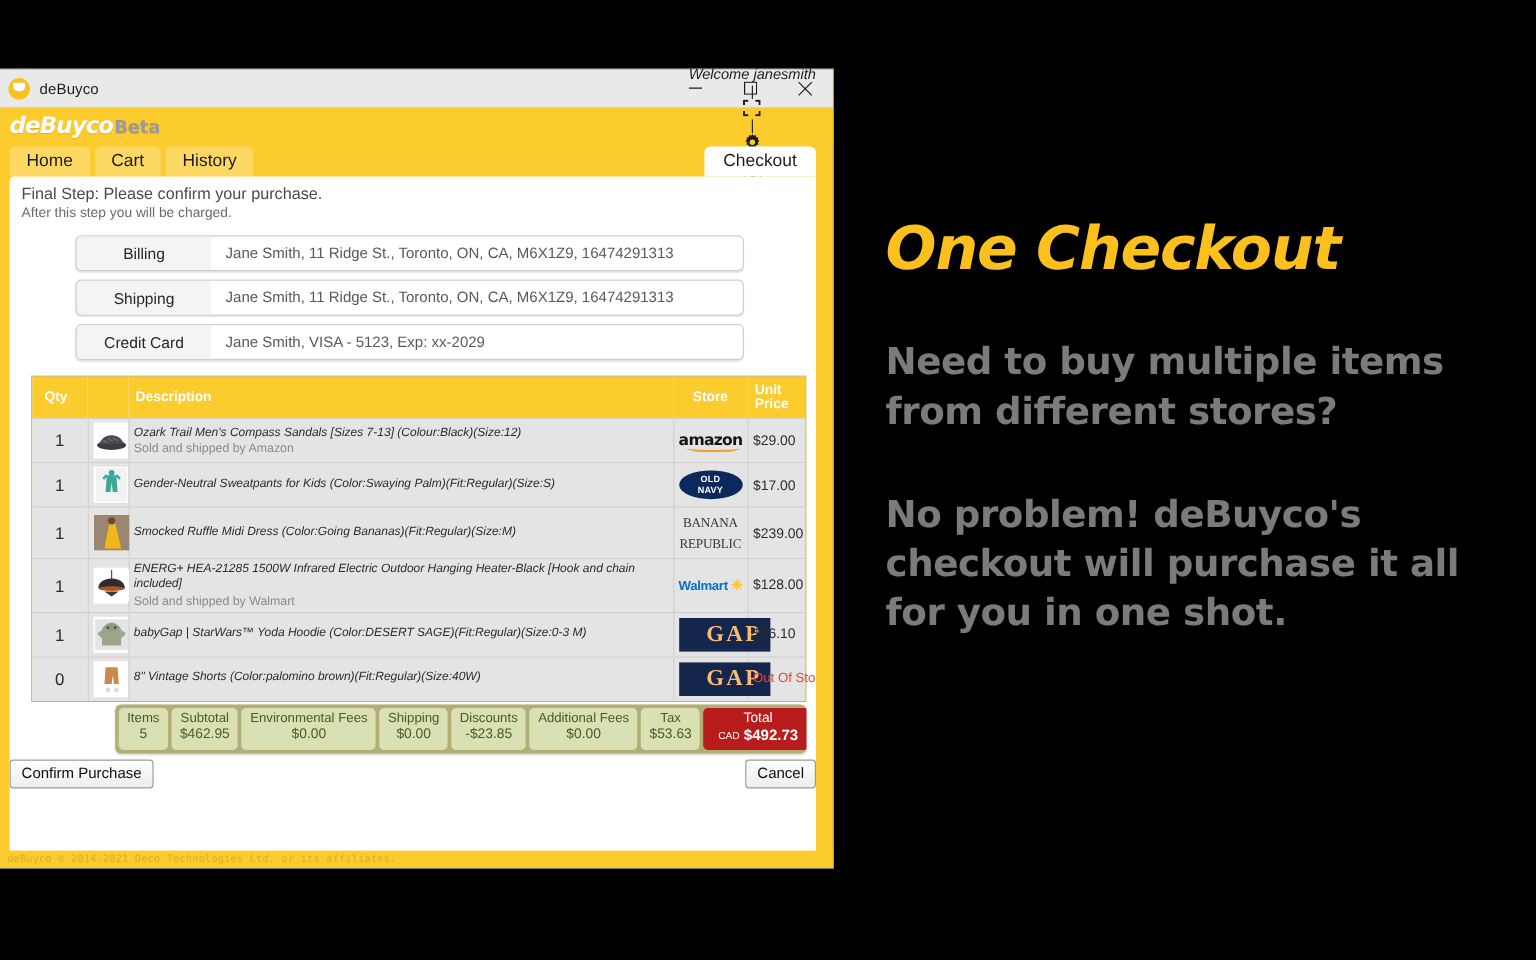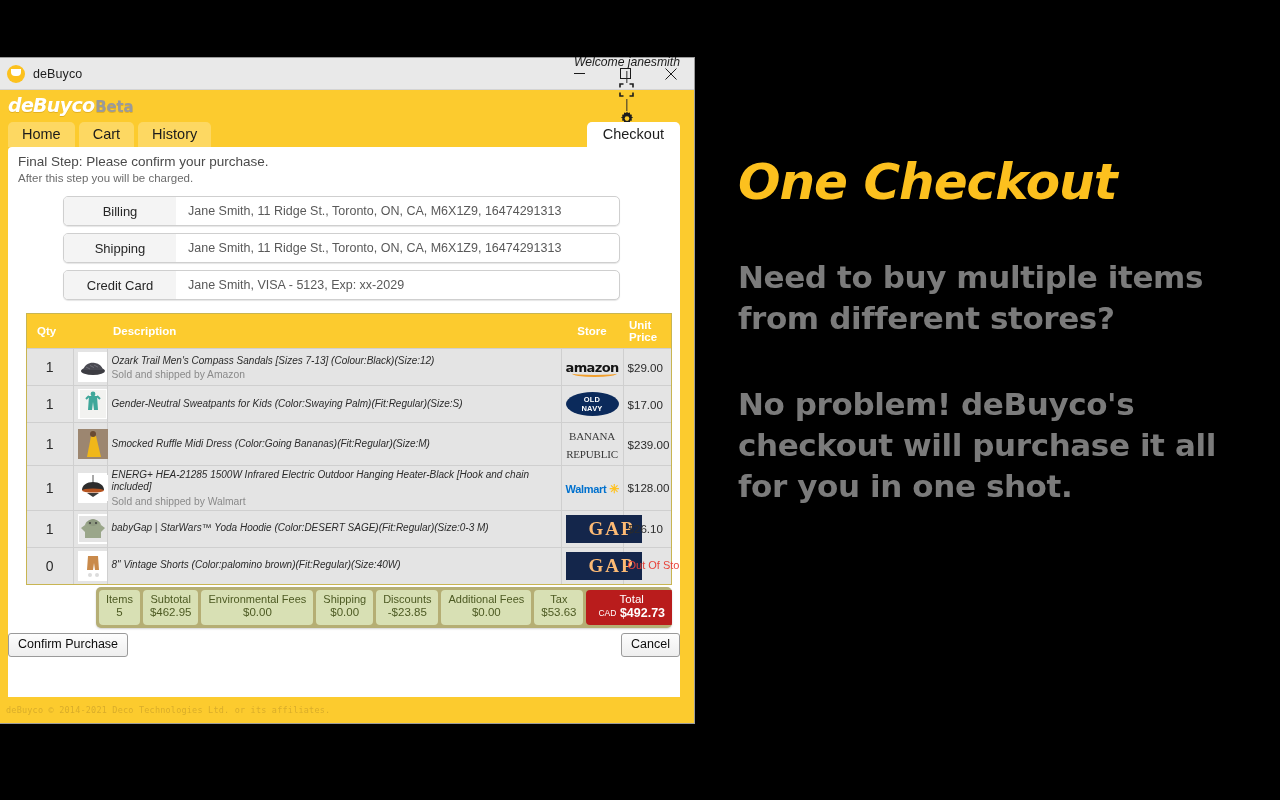--- a/index.html
+++ b/index.html
@@ -248,29 +248,29 @@
     background: linear-gradient(#fdfdfd, #eeeeee);
     border: 1px solid #9a9a9a;
     border-radius: 3px;
     padding: 3px 9px 4px 9px;
     line-height: 1.25;
   }
 
   
   .app-footer {
     position: absolute; left: 0; right: 0; bottom: 0;
-    height: 26px; background: #fccb2e;
+    height: 14px; background: #fccb2e;
     font-family: "DejaVu Sans Mono", monospace;
     font-size: 8.5px; color: #d9ad2a;
     display: flex; align-items: center; padding-left: 6px;
     letter-spacing: .2px;
   }
 
   
-  .promo { position: absolute; left: 738px; top: 157px; width: 520px; }
+  .promo { position: absolute; left: 738px; top: 182px; width: 520px; }
   .promo-title {
     font-family: "DejaVu Sans", sans-serif;
     font-weight: bold; font-style: italic;
     font-size: 50px; color: #fcc01e; line-height: 1;
     letter-spacing: -1px;
   }
   .promo-p {
     font-family: "DejaVu Sans", sans-serif;
     font-weight: bold;
     font-size: 31px; color: #7b7b7b; line-height: 1.32;

